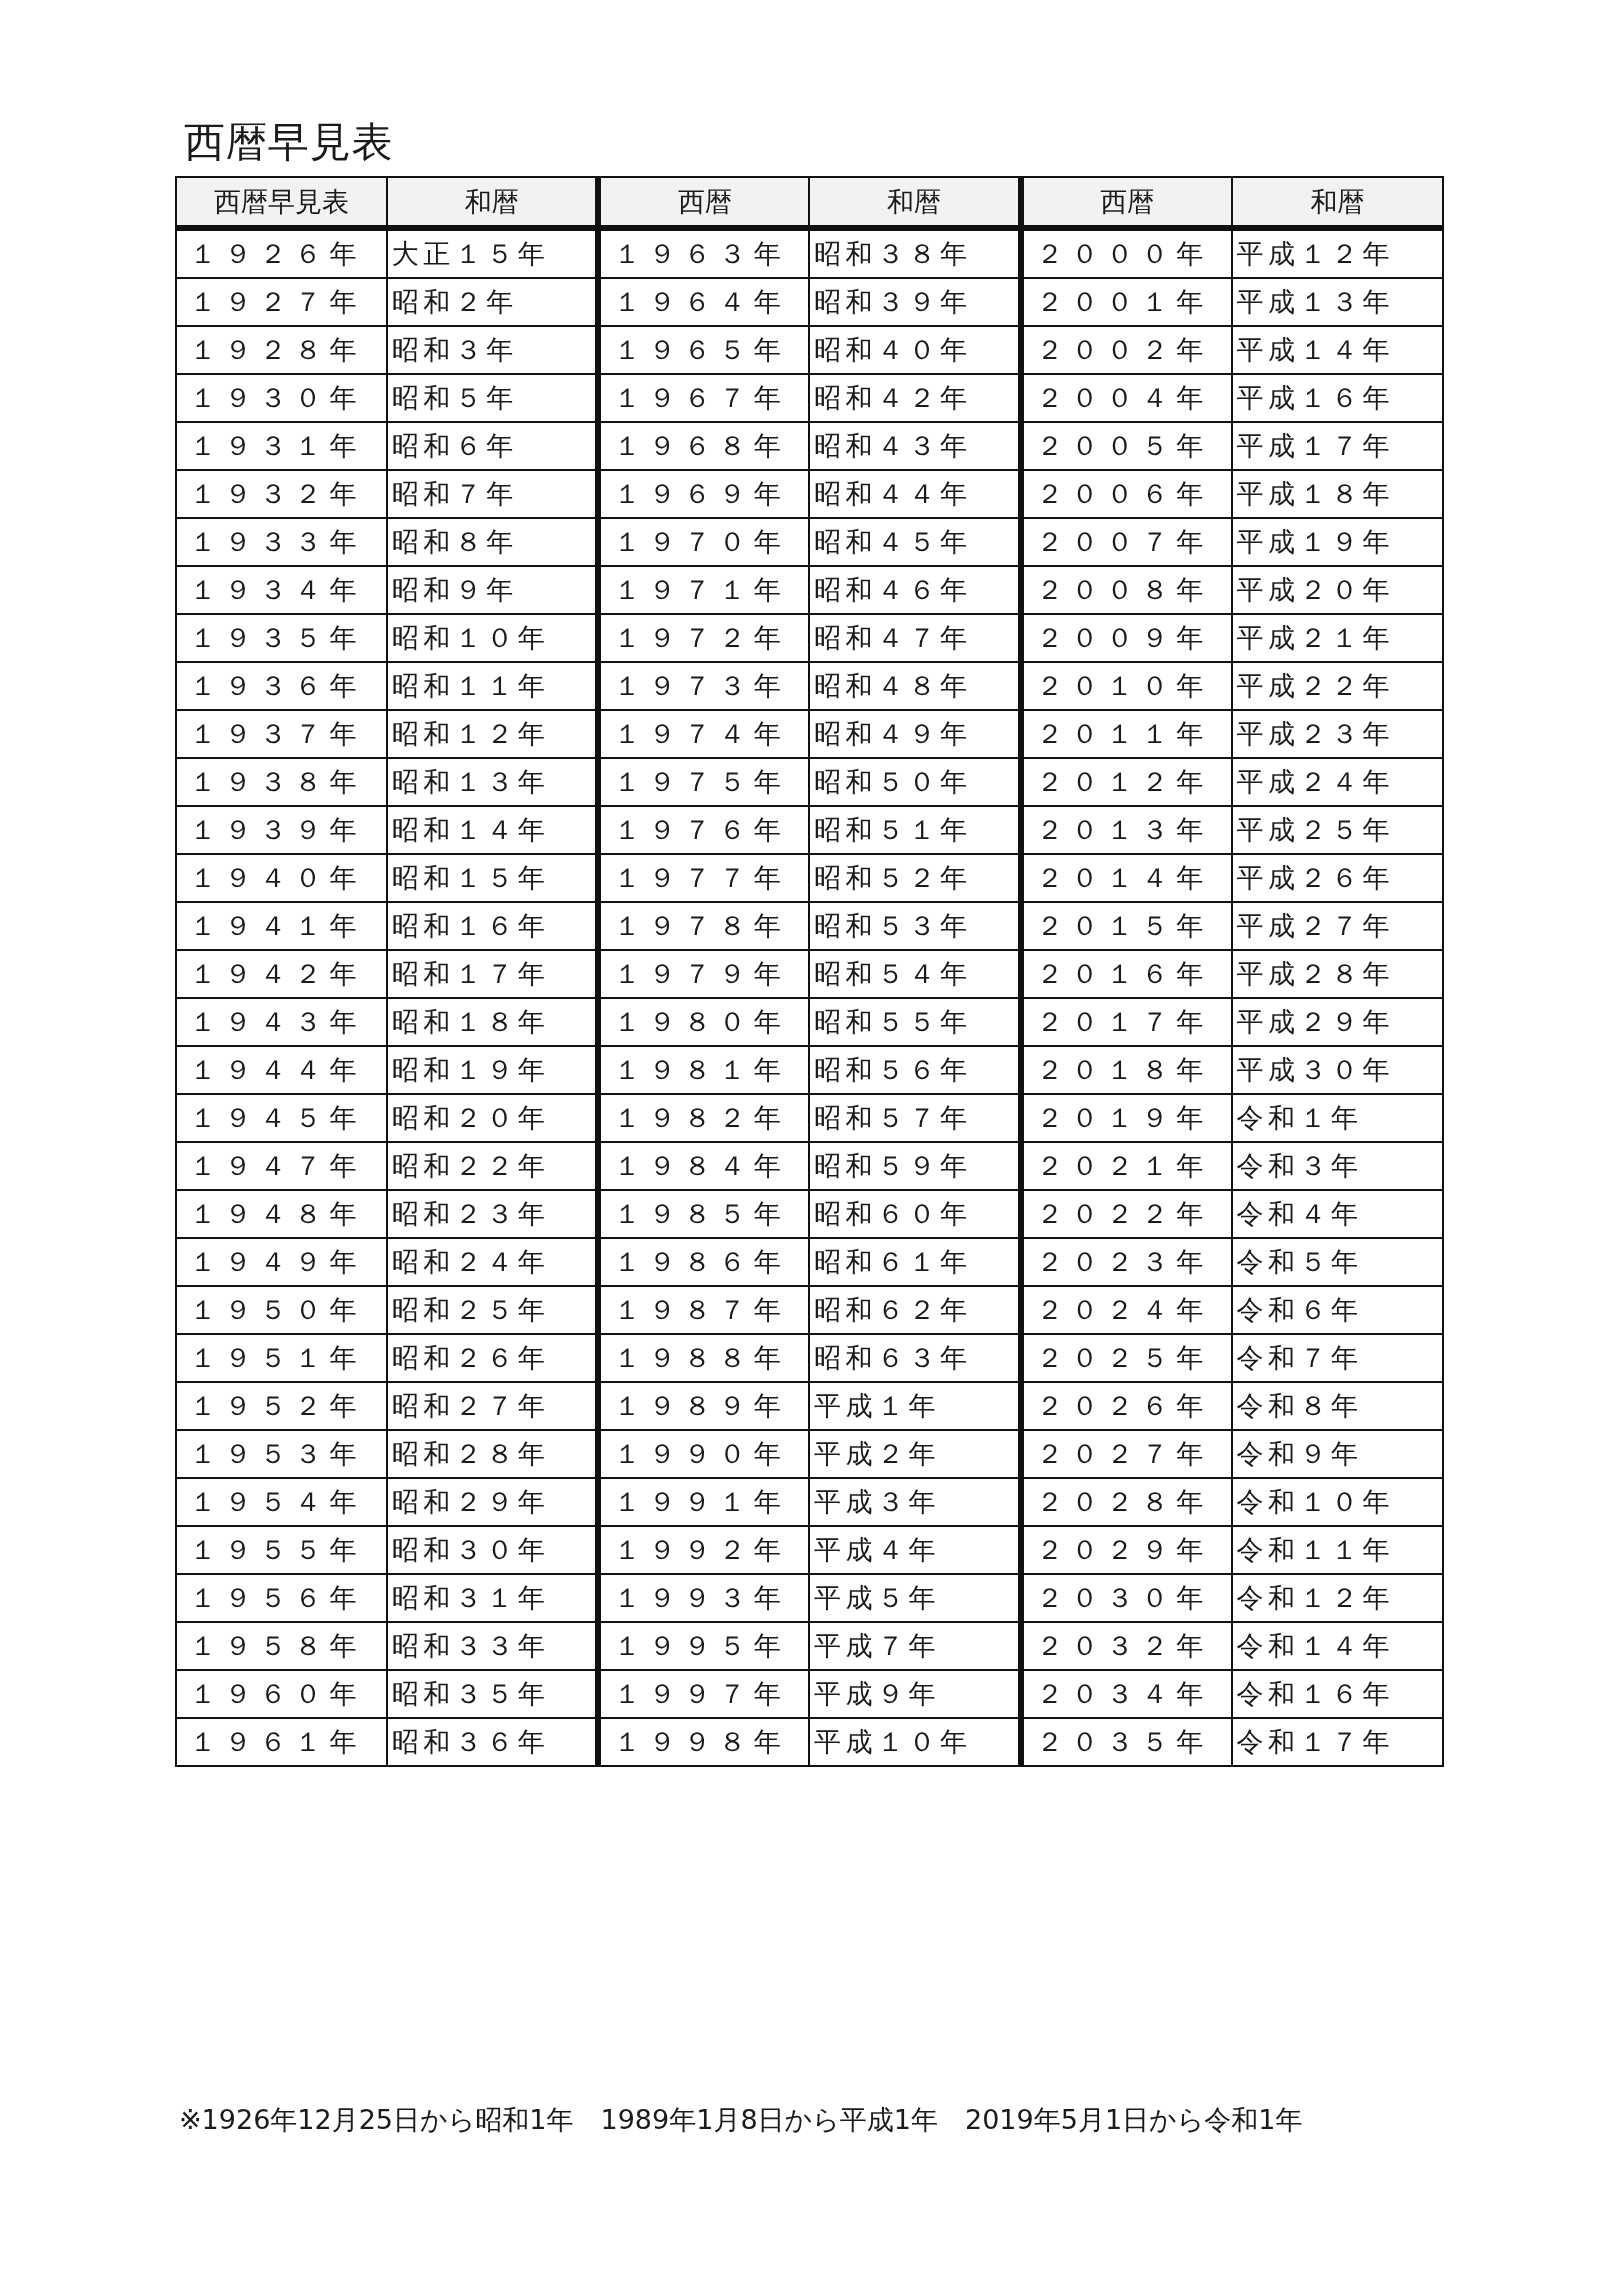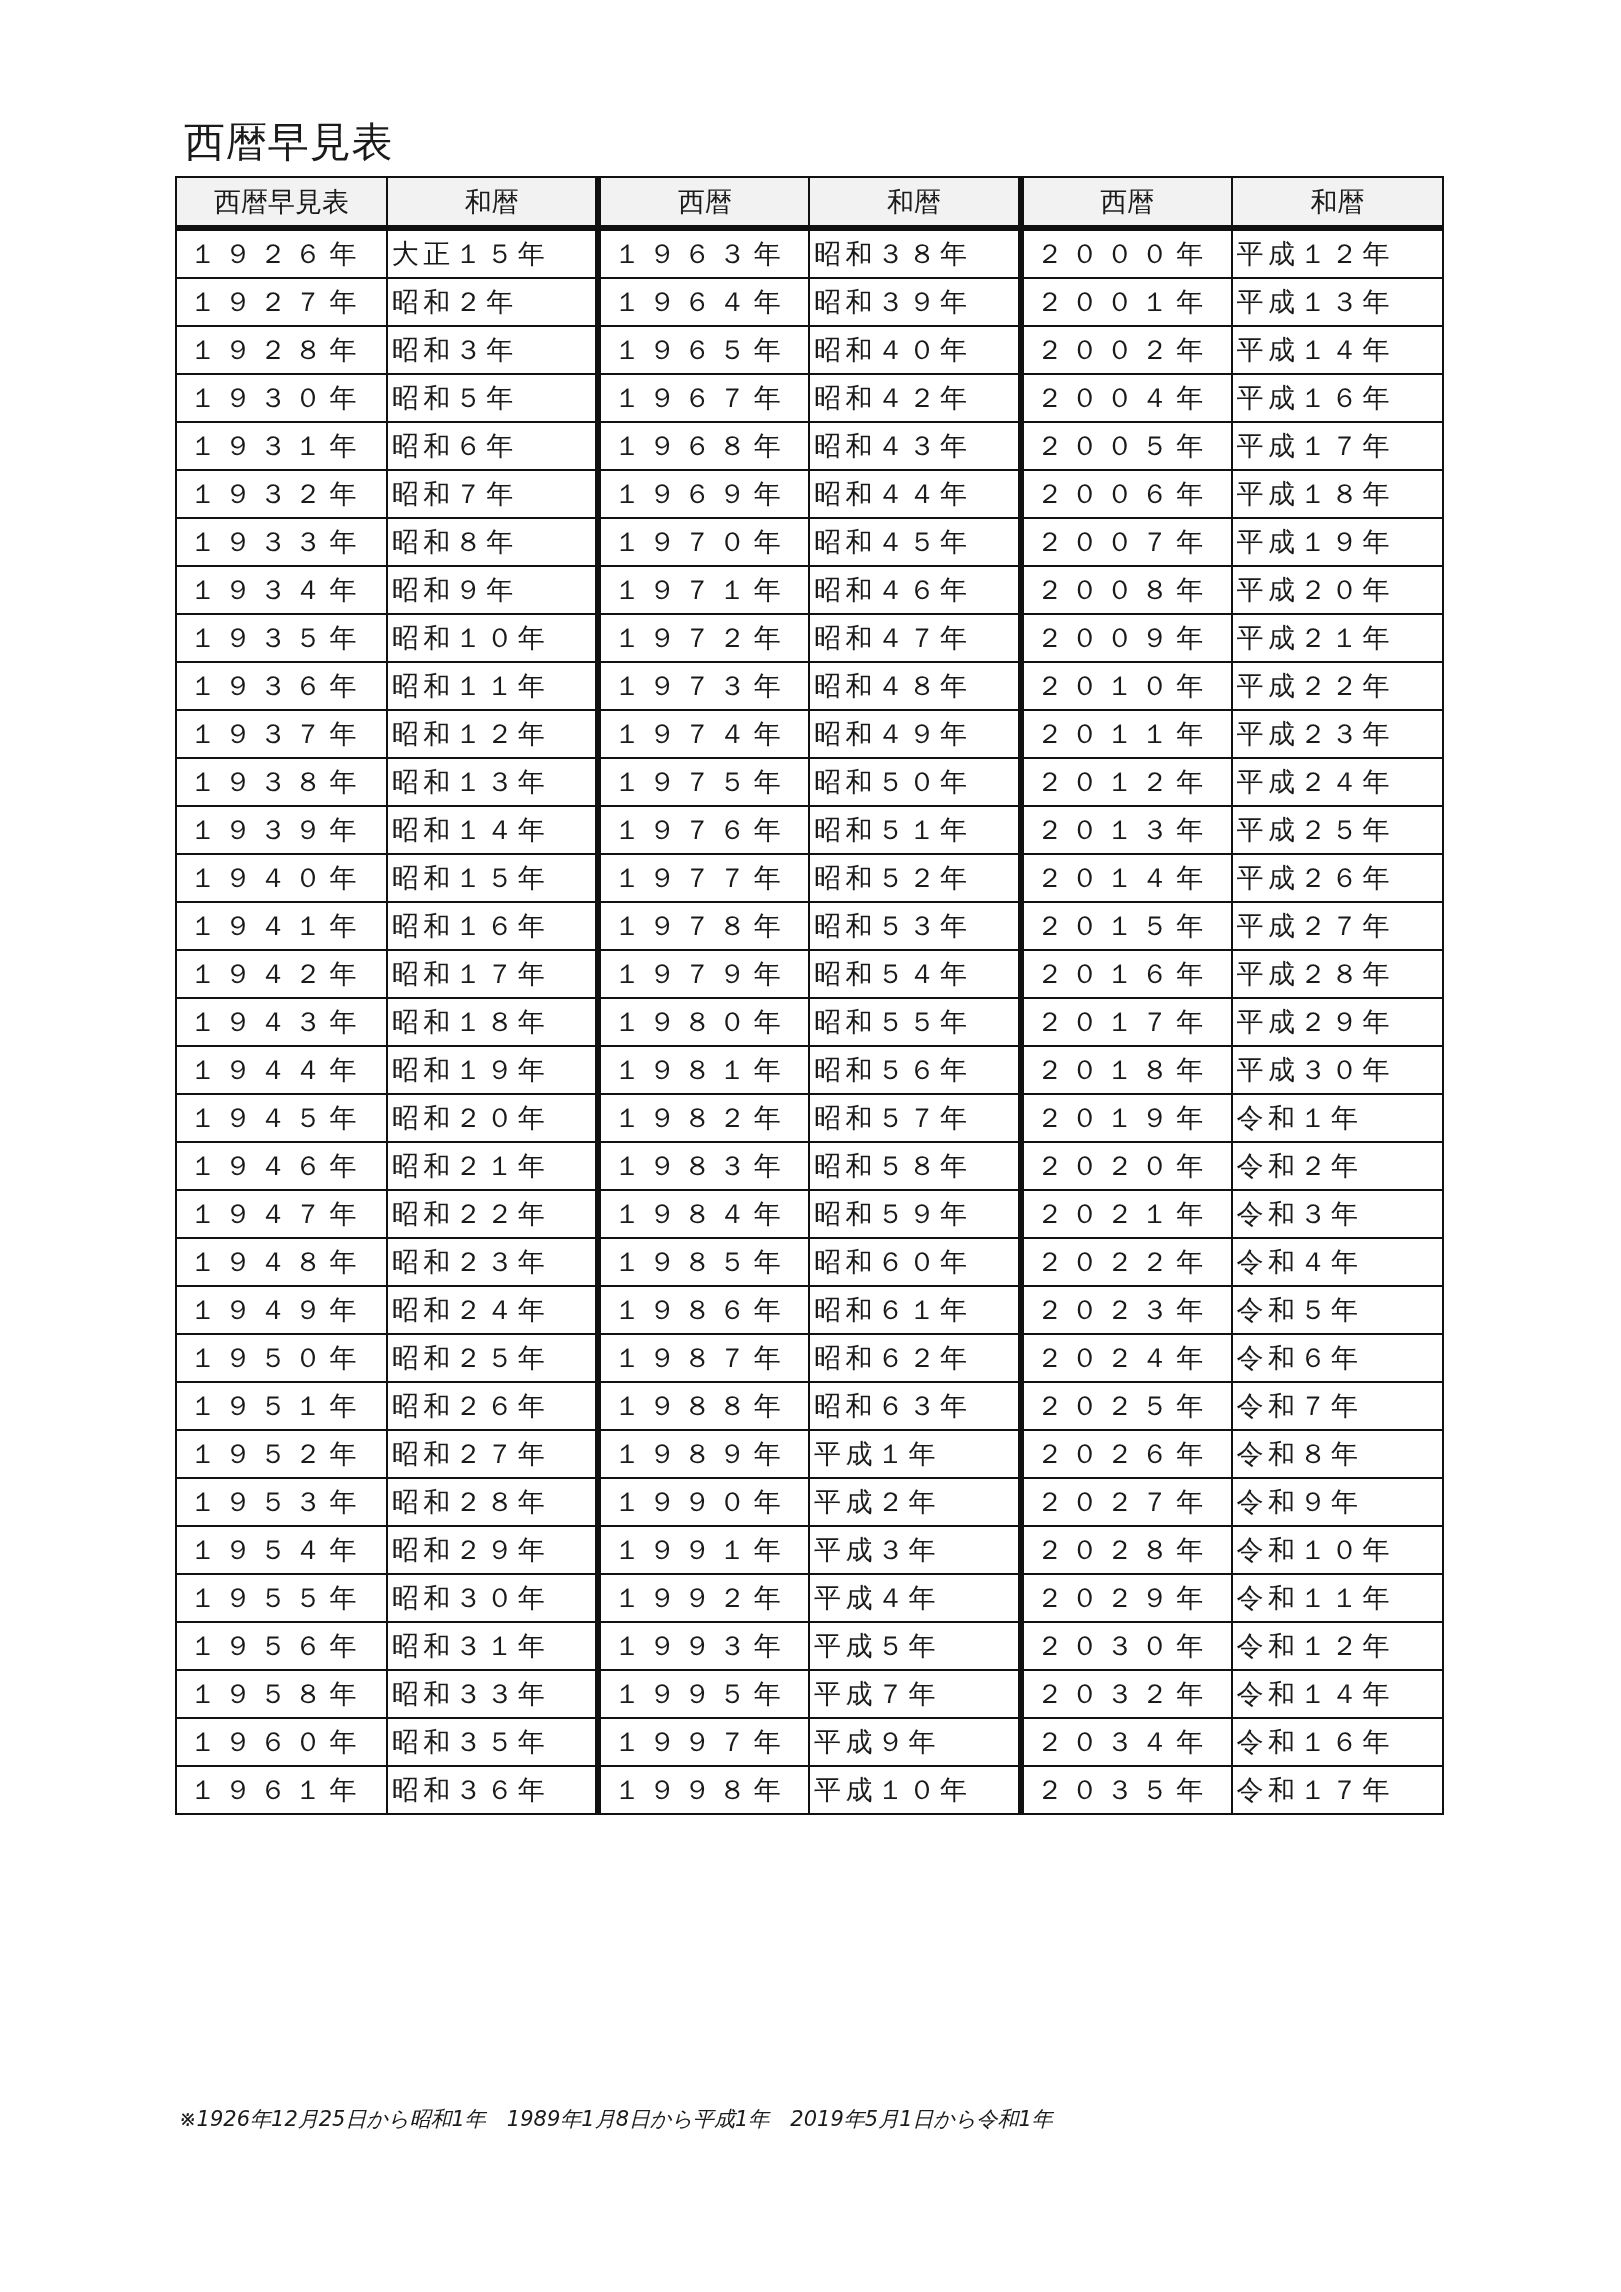--- a/index.html
+++ b/index.html
@@ -11,22 +11,22 @@
              table-layout:fixed; width:1269px; }
   table.ss col { width:211px; }
   table.ss th { height:47px; background:#f2f2f2; font-weight:normal; font-size:27px;
                 text-align:center; border:2.7px solid #111; border-bottom:6.3px solid #111;
                 padding:0; color:#1a1a1a; }
   table.ss td { height:46px; border:2.7px solid #111; padding:0; font-size:27px;
                 white-space:nowrap; overflow:hidden; color:#1a1a1a; }
   table.ss td.w { padding-left:12.5px; letter-spacing:8px; }
   table.ss td.j { padding-left:3.6px; letter-spacing:4.5px; }
   table.ss .thick-l { border-left:6.3px solid #111; }
-  .note { position:absolute; left:179px; top:2100px; font-size:21px; line-height:39px;
-          white-space:pre; color:#1a1a1a;font-style:italic; }
+  .note { position:absolute; left:179px; top:2100px; font-size:27px; line-height:39px;
+          white-space:pre; color:#1a1a1a; }
 </style>
 </head>
 <body>
 
 <div class="title">西暦早見表</div>
 
 <table class="ss">
   <colgroup>
       <col>
       <col>
@@ -192,28 +192,20 @@
       </tr>
       <tr>
         <td class="w">１９４５年</td>
         <td class="j">昭和２０年</td>
         <td class="w thick-l">１９８２年</td>
         <td class="j">昭和５７年</td>
         <td class="w thick-l">２０１９年</td>
         <td class="j">令和１年</td>
       </tr>
       <tr>
-        <td class="w">１９４６年</td>
-        <td class="j">昭和２１年</td>
-        <td class="w thick-l">１９８３年</td>
-        <td class="j">昭和５８年</td>
-        <td class="w thick-l">２０２０年</td>
-        <td class="j">令和２年</td>
-      </tr>
-      <tr>
         <td class="w">１９４７年</td>
         <td class="j">昭和２２年</td>
         <td class="w thick-l">１９８４年</td>
         <td class="j">昭和５９年</td>
         <td class="w thick-l">２０２１年</td>
         <td class="j">令和３年</td>
       </tr>
       <tr>
         <td class="w">１９４８年</td>
         <td class="j">昭和２３年</td>

